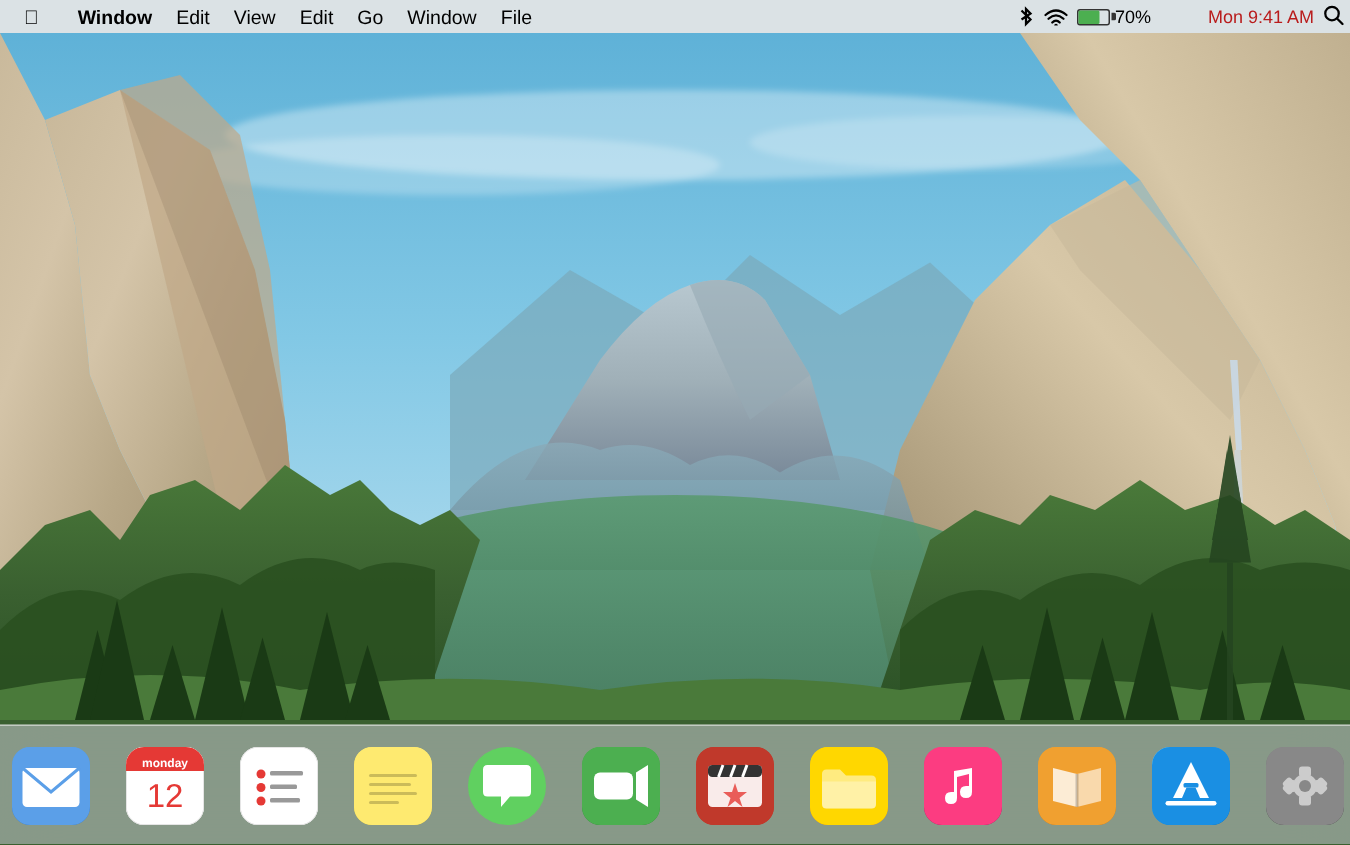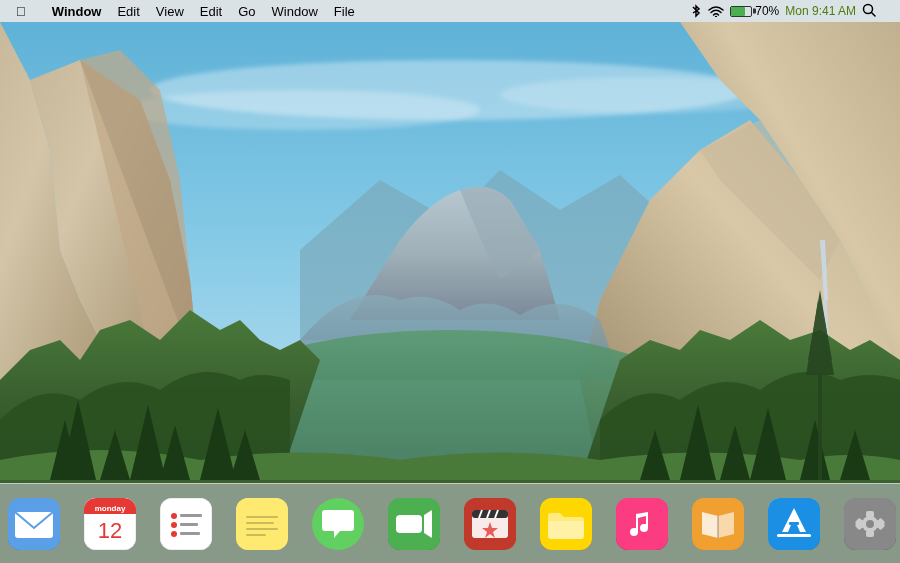--- a/index.html
+++ b/index.html
@@ -69,21 +69,21 @@
     }
 
     .menu-item.app-name {
       font-weight: bold;
     }
 
     #menubar-right {
       display: flex;
       align-items: center;
       gap: 6px;
-      padding-right: 24px;
+      padding-right: 4px;
       font-size: 12px;
     }
 
     .status-icon {
       display: flex;
       align-items: center;
     }
 
     .battery-container {
       display: flex;
@@ -115,21 +115,22 @@
 
     .battery-fill {
       background: #4CAF50;
       height: 100%;
       width: 70%;
       border-radius: 1px;
     }
 
     .clock-text {
       font-size: 12px;
-      color: #4d7c0f;
+      color: #b91c1c;
+      margin-left: 32px;
     }
 
     
     #dock {
       position: absolute;
       bottom: 0; left: 0; right: 0;
       height: 80px;
       background: rgba(200, 200, 210, 0.55);
       backdrop-filter: blur(20px);
       border-top: 1px solid rgba(255,255,255,0.5);

